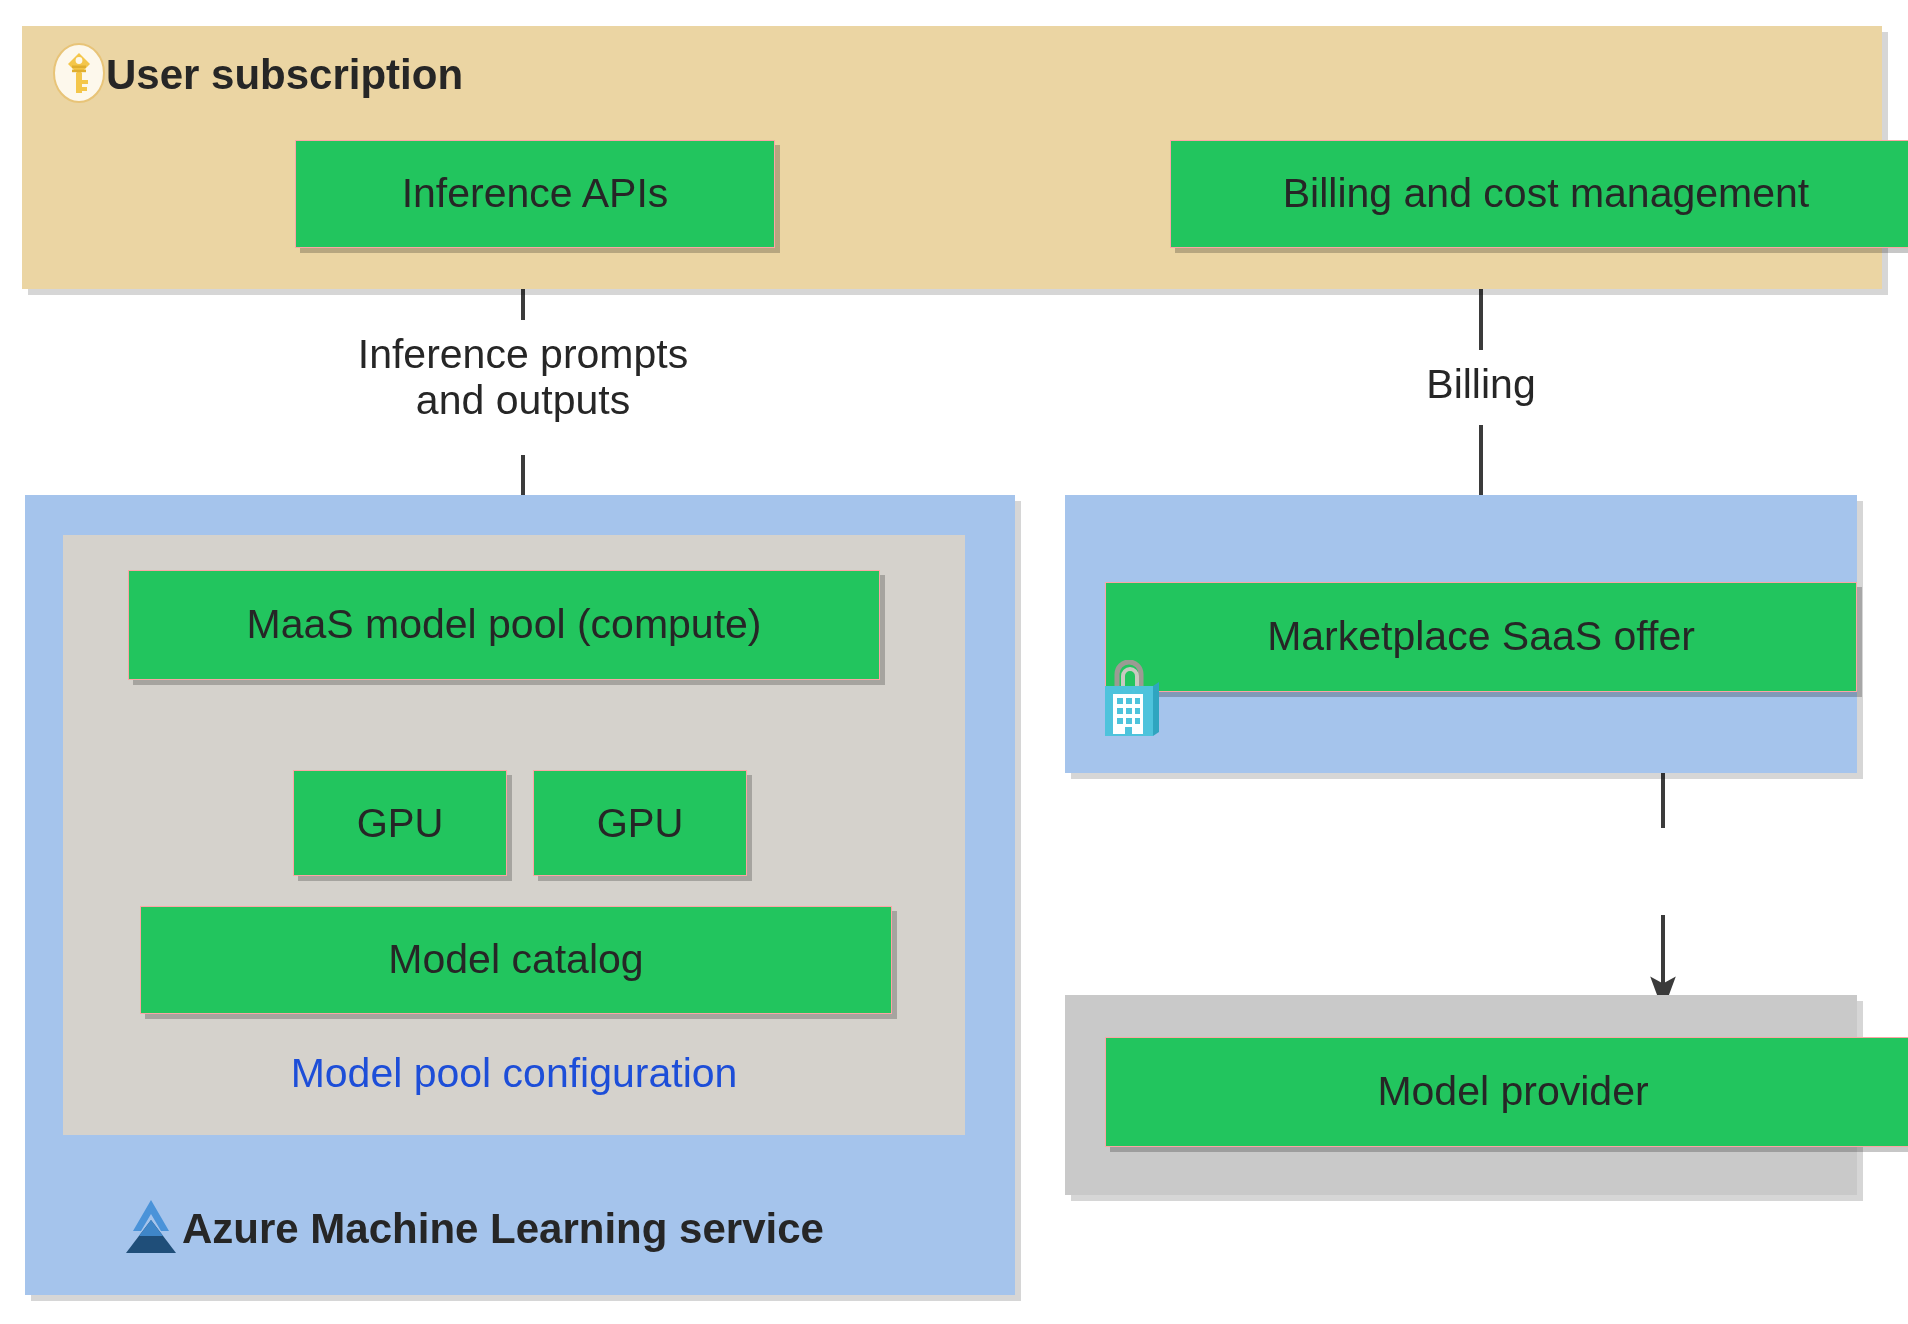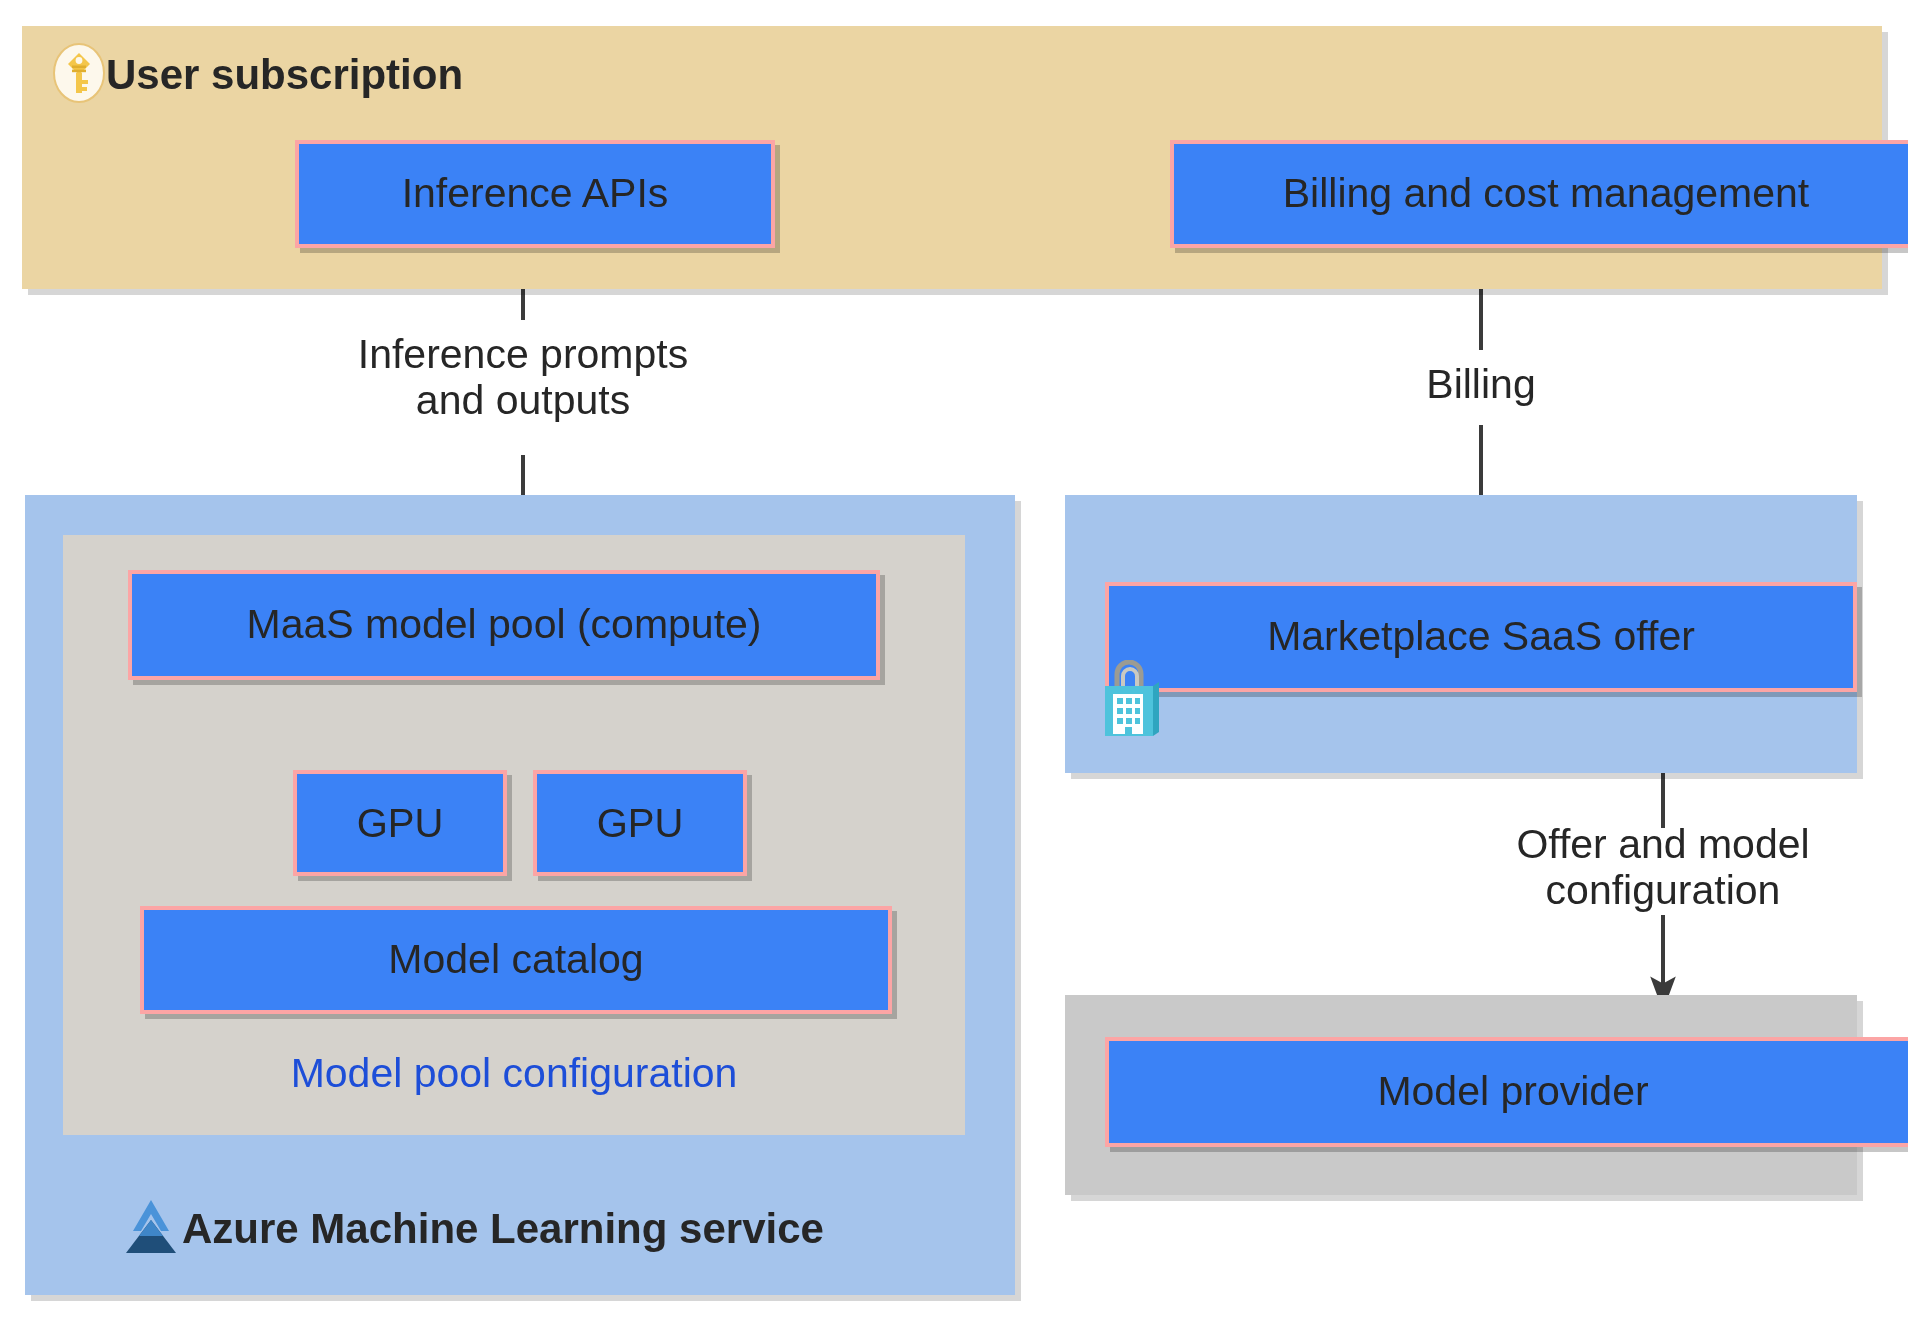--- a/index.html
+++ b/index.html
@@ -31,22 +31,22 @@
   }
   .tan  { background: #EBD5A3; }
   .blue { background: #A5C4EC; }
   .gray { background: #D5D2CC; }
   .gray-dark { background: #C9C9C9; }
 
   
   .node {
     position: absolute;
     box-sizing: border-box;
-    background: #3b82f6;
-    border: 4px solid #fca5a5;
+    background: #22c55e;
+    border: 1px solid #fca5a5;
     box-shadow: 5px 5px 0 rgba(0,0,0,0.22);
     display: flex;
     align-items: center;
     justify-content: center;
     text-align: center;
     font-size: 41px;
     font-weight: 400;
     color: #262626;
     line-height: 1.15;
     padding: 0 12px;
@@ -164,22 +164,20 @@
 
   <div class="node" style="left:295px; top:140px; width:480px; height:108px;">Inference APIs</div>
 
   <div class="node" style="left:1170px; top:140px; width:752px; height:108px;">Billing and cost management</div>
 
   <div class="edge-label" style="left:303px; top:332px; width:440px;">Inference prompts
 and outputs</div>
 
   <div class="edge-label" style="left:1341px; top:362px; width:280px;">Billing</div>
 
-  <div class="edge-label" style="left:1437px; top:822px; width:452px;">Offer and model
-configuration</div>
 
   <div class="zone blue zone-shadow" style="left:25px; top:495px; width:990px; height:800px;"></div>
 
   <div class="zone gray" style="left:63px; top:535px; width:902px; height:600px;"></div>
 
   <div class="node" style="left:128px; top:570px; width:752px; height:110px;">MaaS model pool (compute)</div>
 
   <div class="node small" style="left:293px; top:770px; width:214px; height:106px;">GPU</div>
 
   <div class="node small" style="left:533px; top:770px; width:214px; height:106px;">GPU</div>

